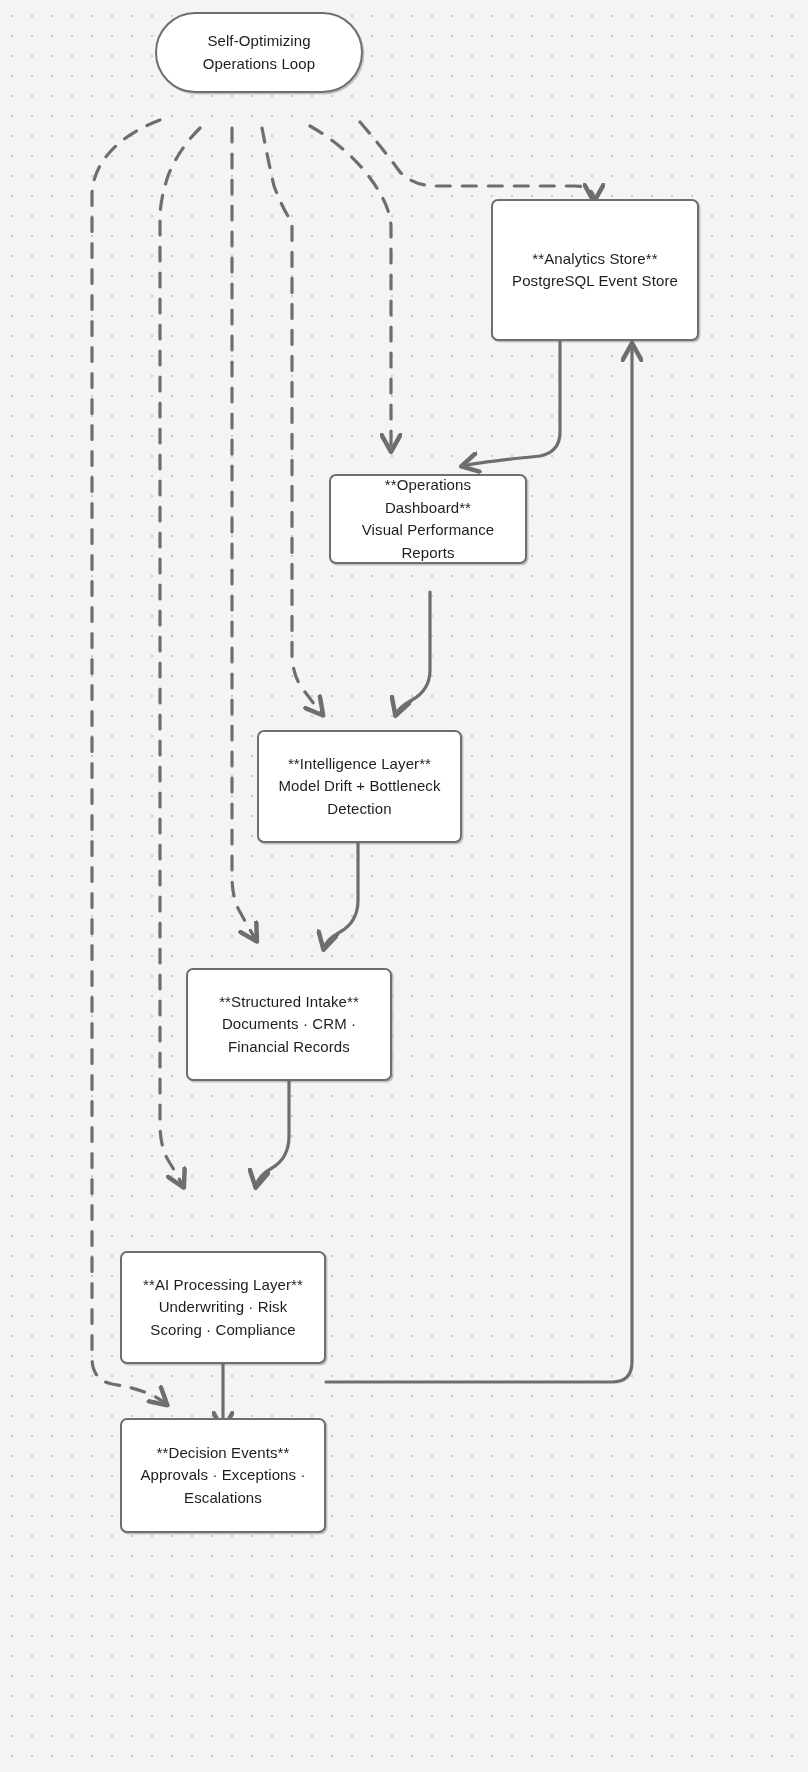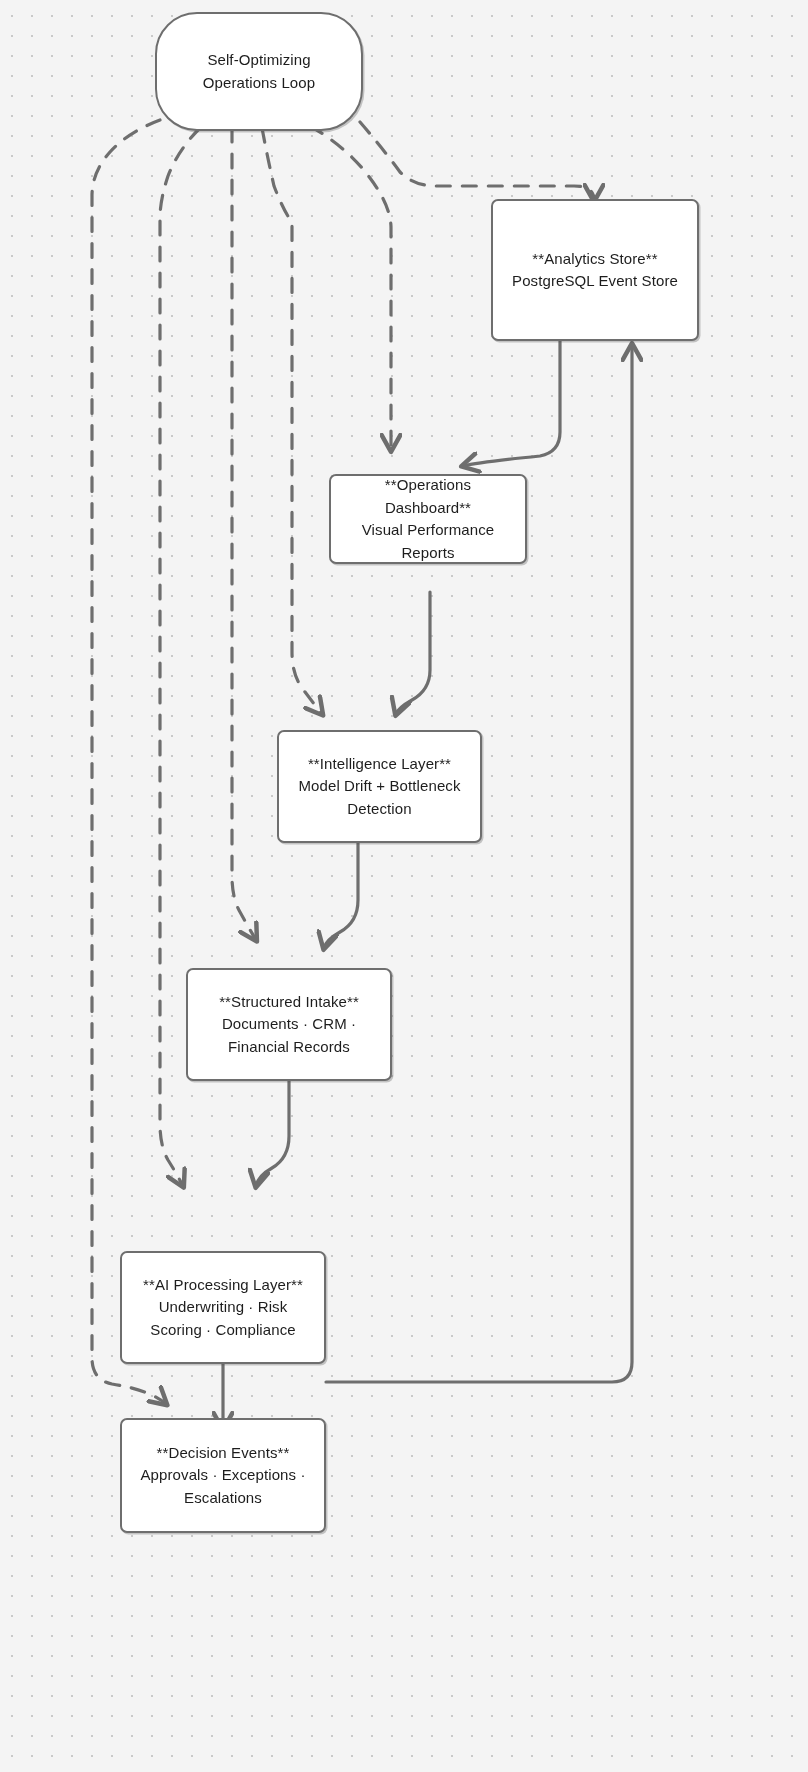--- a/index.html
+++ b/index.html
@@ -80,38 +80,38 @@
 
         <path d="M262,128 Q268,160 274,186 Q284,212 292,222 L292,652 Q292,674 302,688 Q314,704 322,714" marker-end="url(#arrow)"></path>
 
         <path d="M310,126 Q348,148 370,178 Q391,206 391,228 L391,450" marker-end="url(#arrow)"></path>
 
         <path d="M360,122 Q384,150 400,172 Q414,186 436,186 L574,186 Q594,186 594,200" marker-end="url(#arrow)"></path>
       </g>
     </g>
   </svg>
 
-  <div class="node stadium" style="left:155px; top:12px; width:208px; height:119px;">
+  <div class="node stadium" style="left:155px; top:12px; width:208px; height:81px;">
     <span class="label">Self-Optimizing
 Operations Loop</span>
   </div>
 
   <div class="node rect" style="left:491px; top:199px; width:208px; height:142px;">
     <span class="label">**Analytics Store**
 PostgreSQL Event Store</span>
   </div>
 
   <div class="node rect" style="left:329px; top:474px; width:198px; height:90px;">
     <span class="label">**Operations
 Dashboard**
 Visual Performance
 Reports</span>
   </div>
 
-  <div class="node rect" style="left:257px; top:730px; width:205px; height:113px;margin-left:20px;">
+  <div class="node rect" style="left:257px; top:730px; width:205px; height:113px;">
     <span class="label">**Intelligence Layer**
 Model Drift + Bottleneck
 Detection</span>
   </div>
 
   <div class="node rect" style="left:186px; top:968px; width:206px; height:113px;">
     <span class="label">**Structured Intake**
 Documents · CRM ·
 Financial Records</span>
   </div>

